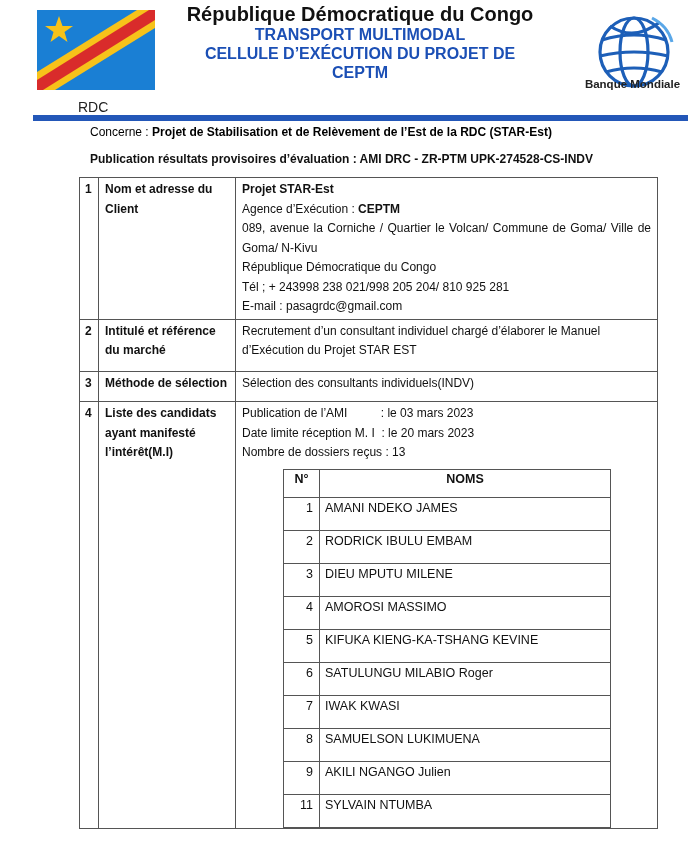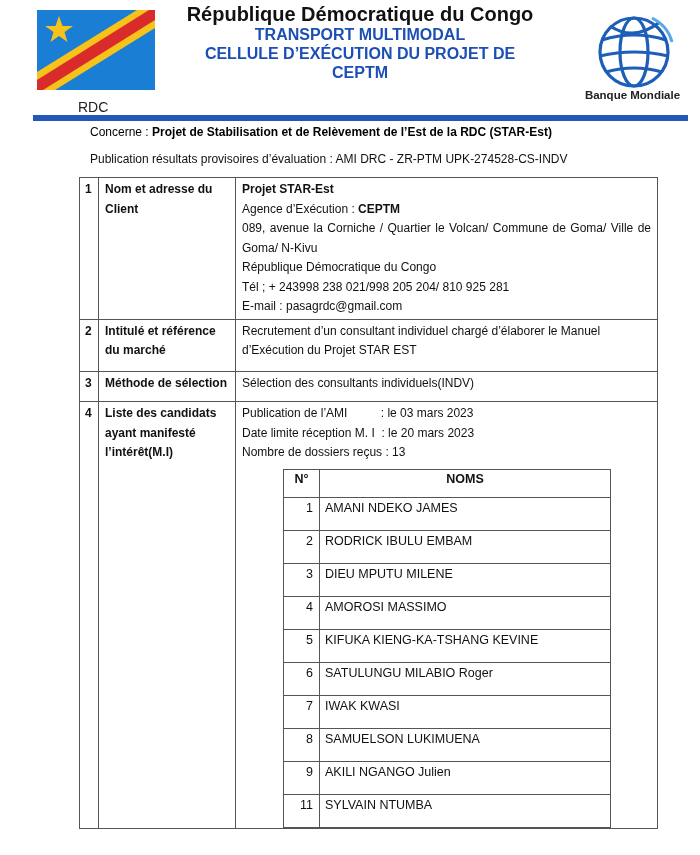--- a/index.html
+++ b/index.html
@@ -8,26 +8,26 @@
 
   
   .flag { left:37px; top:10px; width:118px; height:80px; background:#1a7fd4; overflow:hidden; }
   .flag svg { display:block; }
   .rdc { left:78px; top:99px; font-size:14px; font-weight:normal; color:#222; }
   .hdr { left:150px; top:4px; width:420px; text-align:center; }
   .hdr .l1 { font-size:20px; font-weight:bold; color:#111; line-height:21px; }
   .hdr .l2 { font-size:19px; font-weight:bold; color:#111; line-height:21px; }
   .hdr .l3 { font-size:16px; font-weight:bold; color:#1b4fb5; line-height:19px; }
   .globe { left:590px; top:12px; width:88px; height:78px; }
-  .wb { left:570px; top:89px; width:125px; text-align:center; font-size:11.5px; font-weight:bold; color:#222; }
+  .wb { left:570px; top:78px; width:125px; text-align:center; font-size:11.5px; font-weight:bold; color:#222; }
   .bar { left:33px; top:115px; width:655px; height:6px; background:#2357b8; }
 
   .concerne { left:90px; top:125px; font-size:12px; color:#000000; }
   .concerne b { font-weight:bold; }
-  .pub { left:90px; top:152px; font-size:12px; font-weight:normal; color:#111; }
+  .pub { left:90px; top:152px; font-size:12px; font-weight:bold; color:#111; }
 
   
   .mt { left:79px; top:177px; width:579px; border-collapse:collapse; font-family:"Liberation Sans", sans-serif; font-size:12px; color:#111; }
   .mt td { border:1px solid #555; vertical-align:top; padding:2px 6px; line-height:19.5px; }
   .mt td.num { width:8px; font-weight:bold; padding:2px 5px; }
   .mt td.lbl { width:124px; font-weight:bold;margin-top:10px; }
   .mt td.val { }
   .just { text-align:justify; }
 
   

